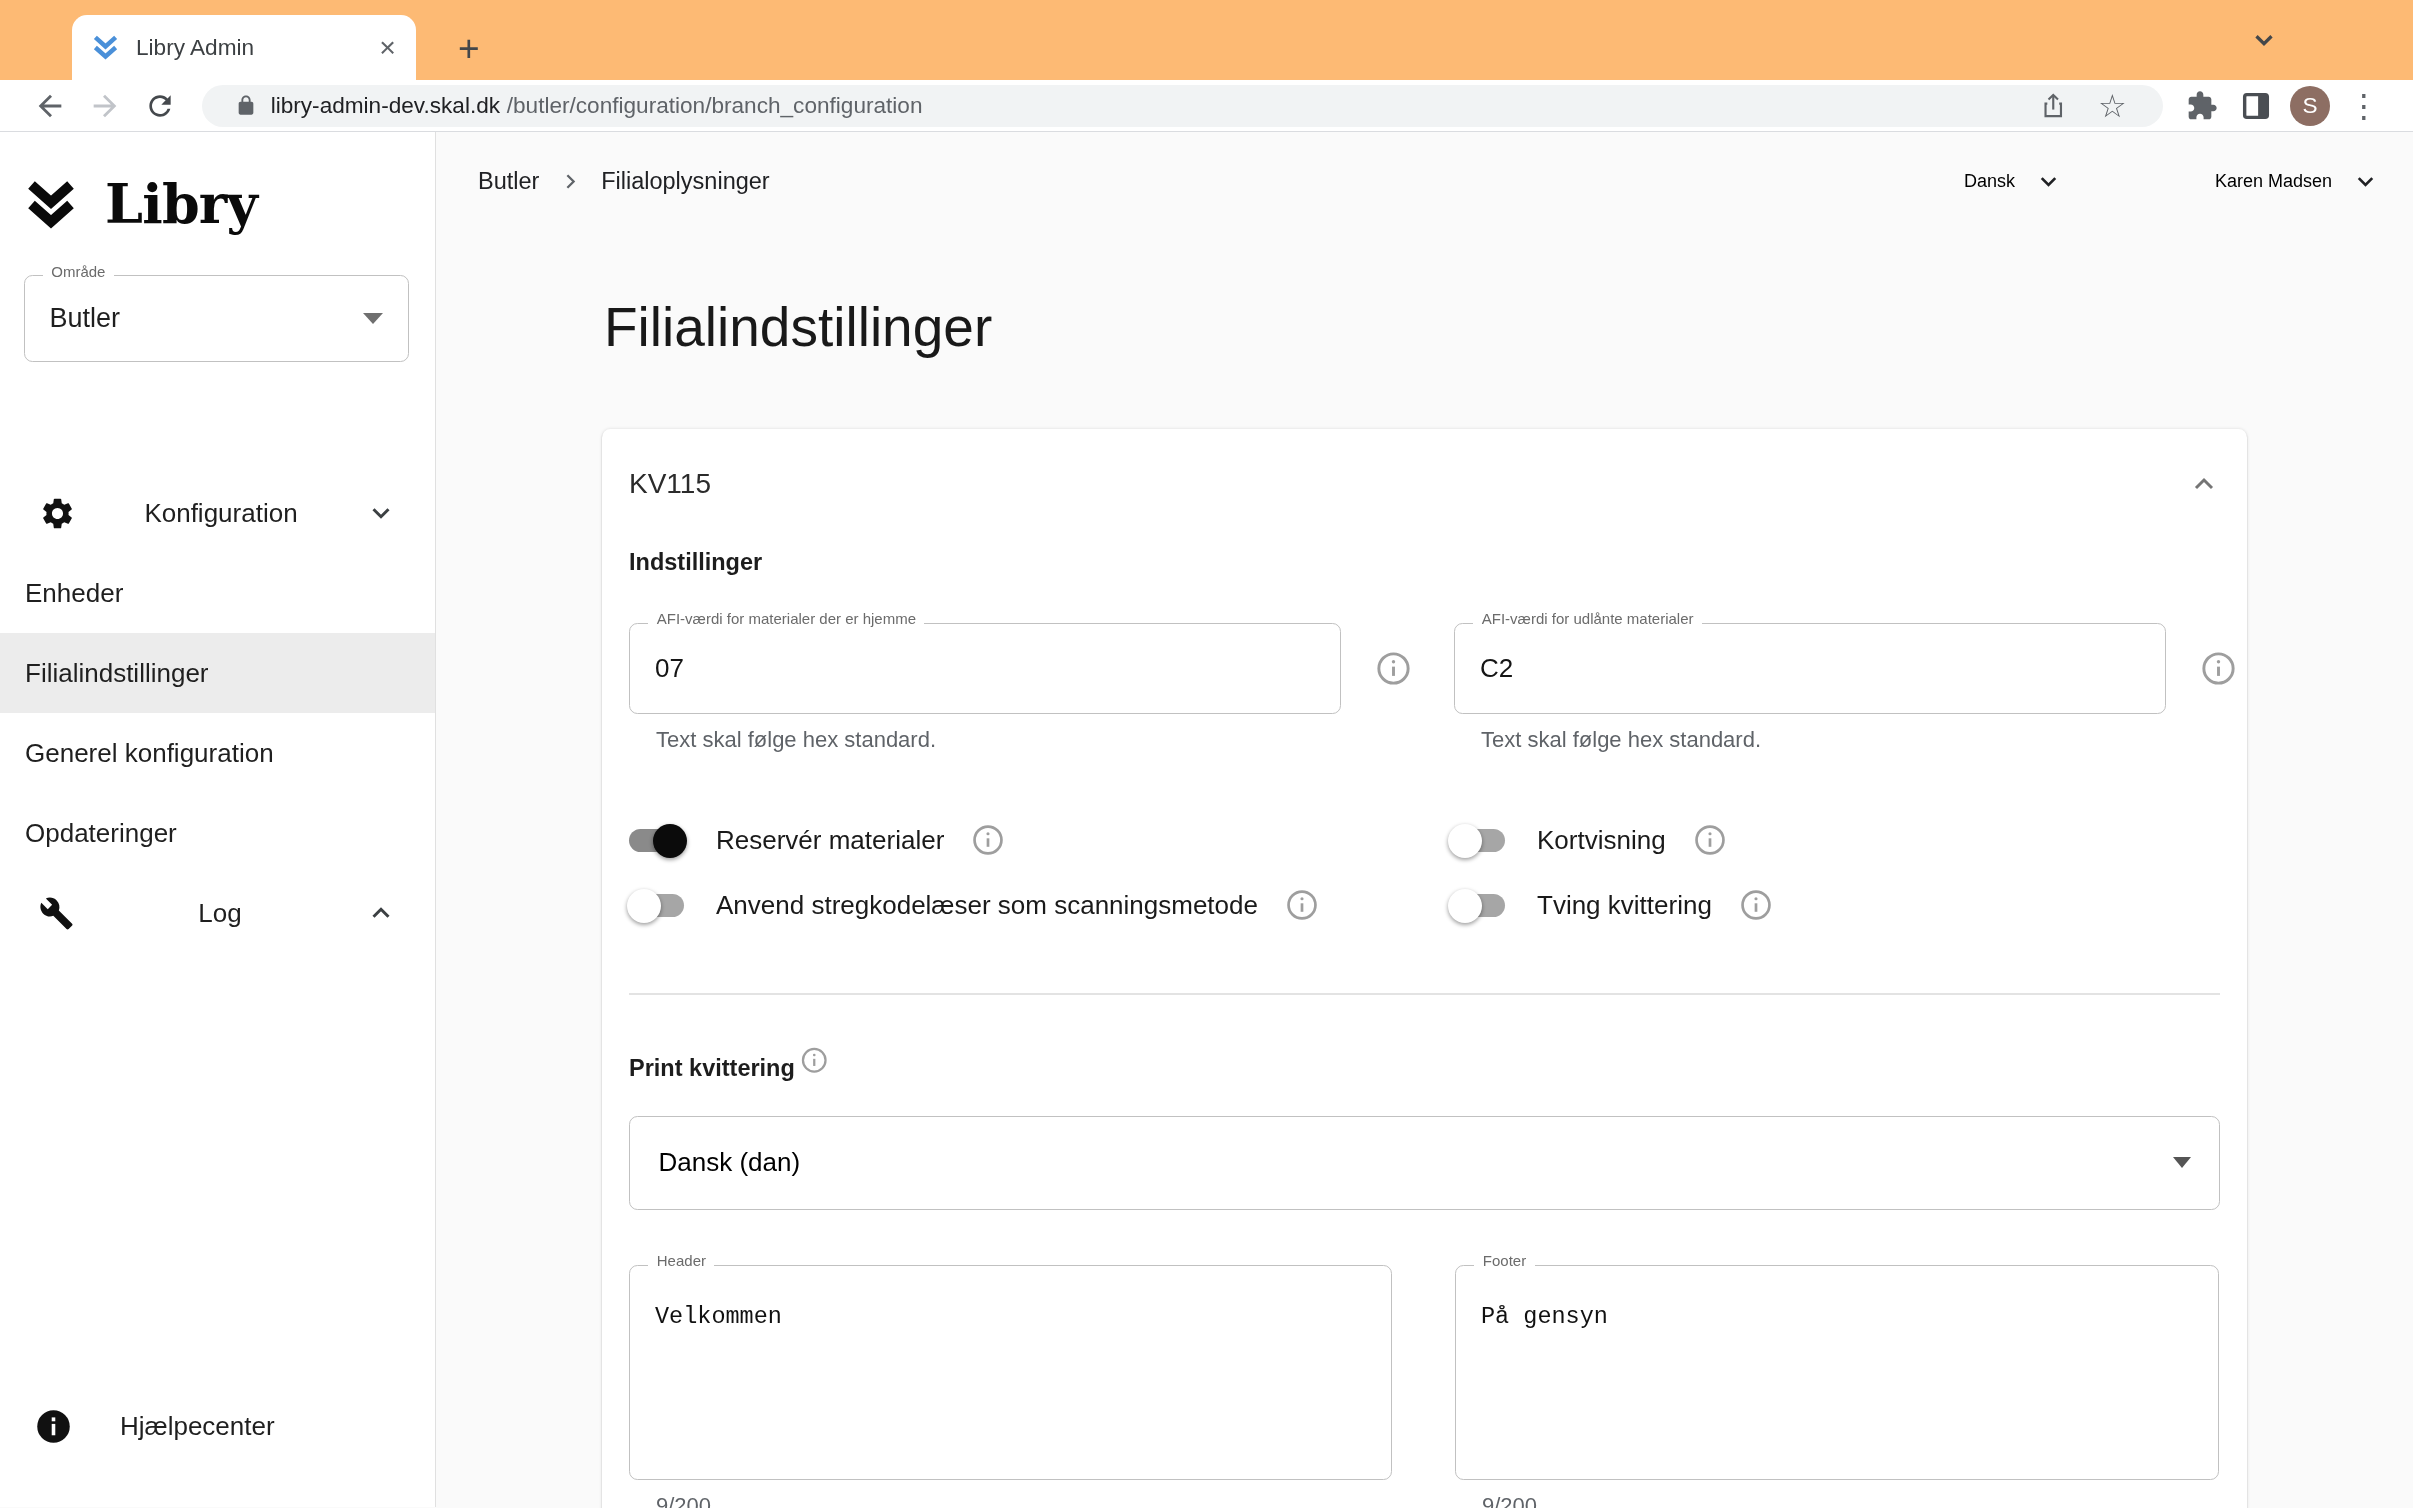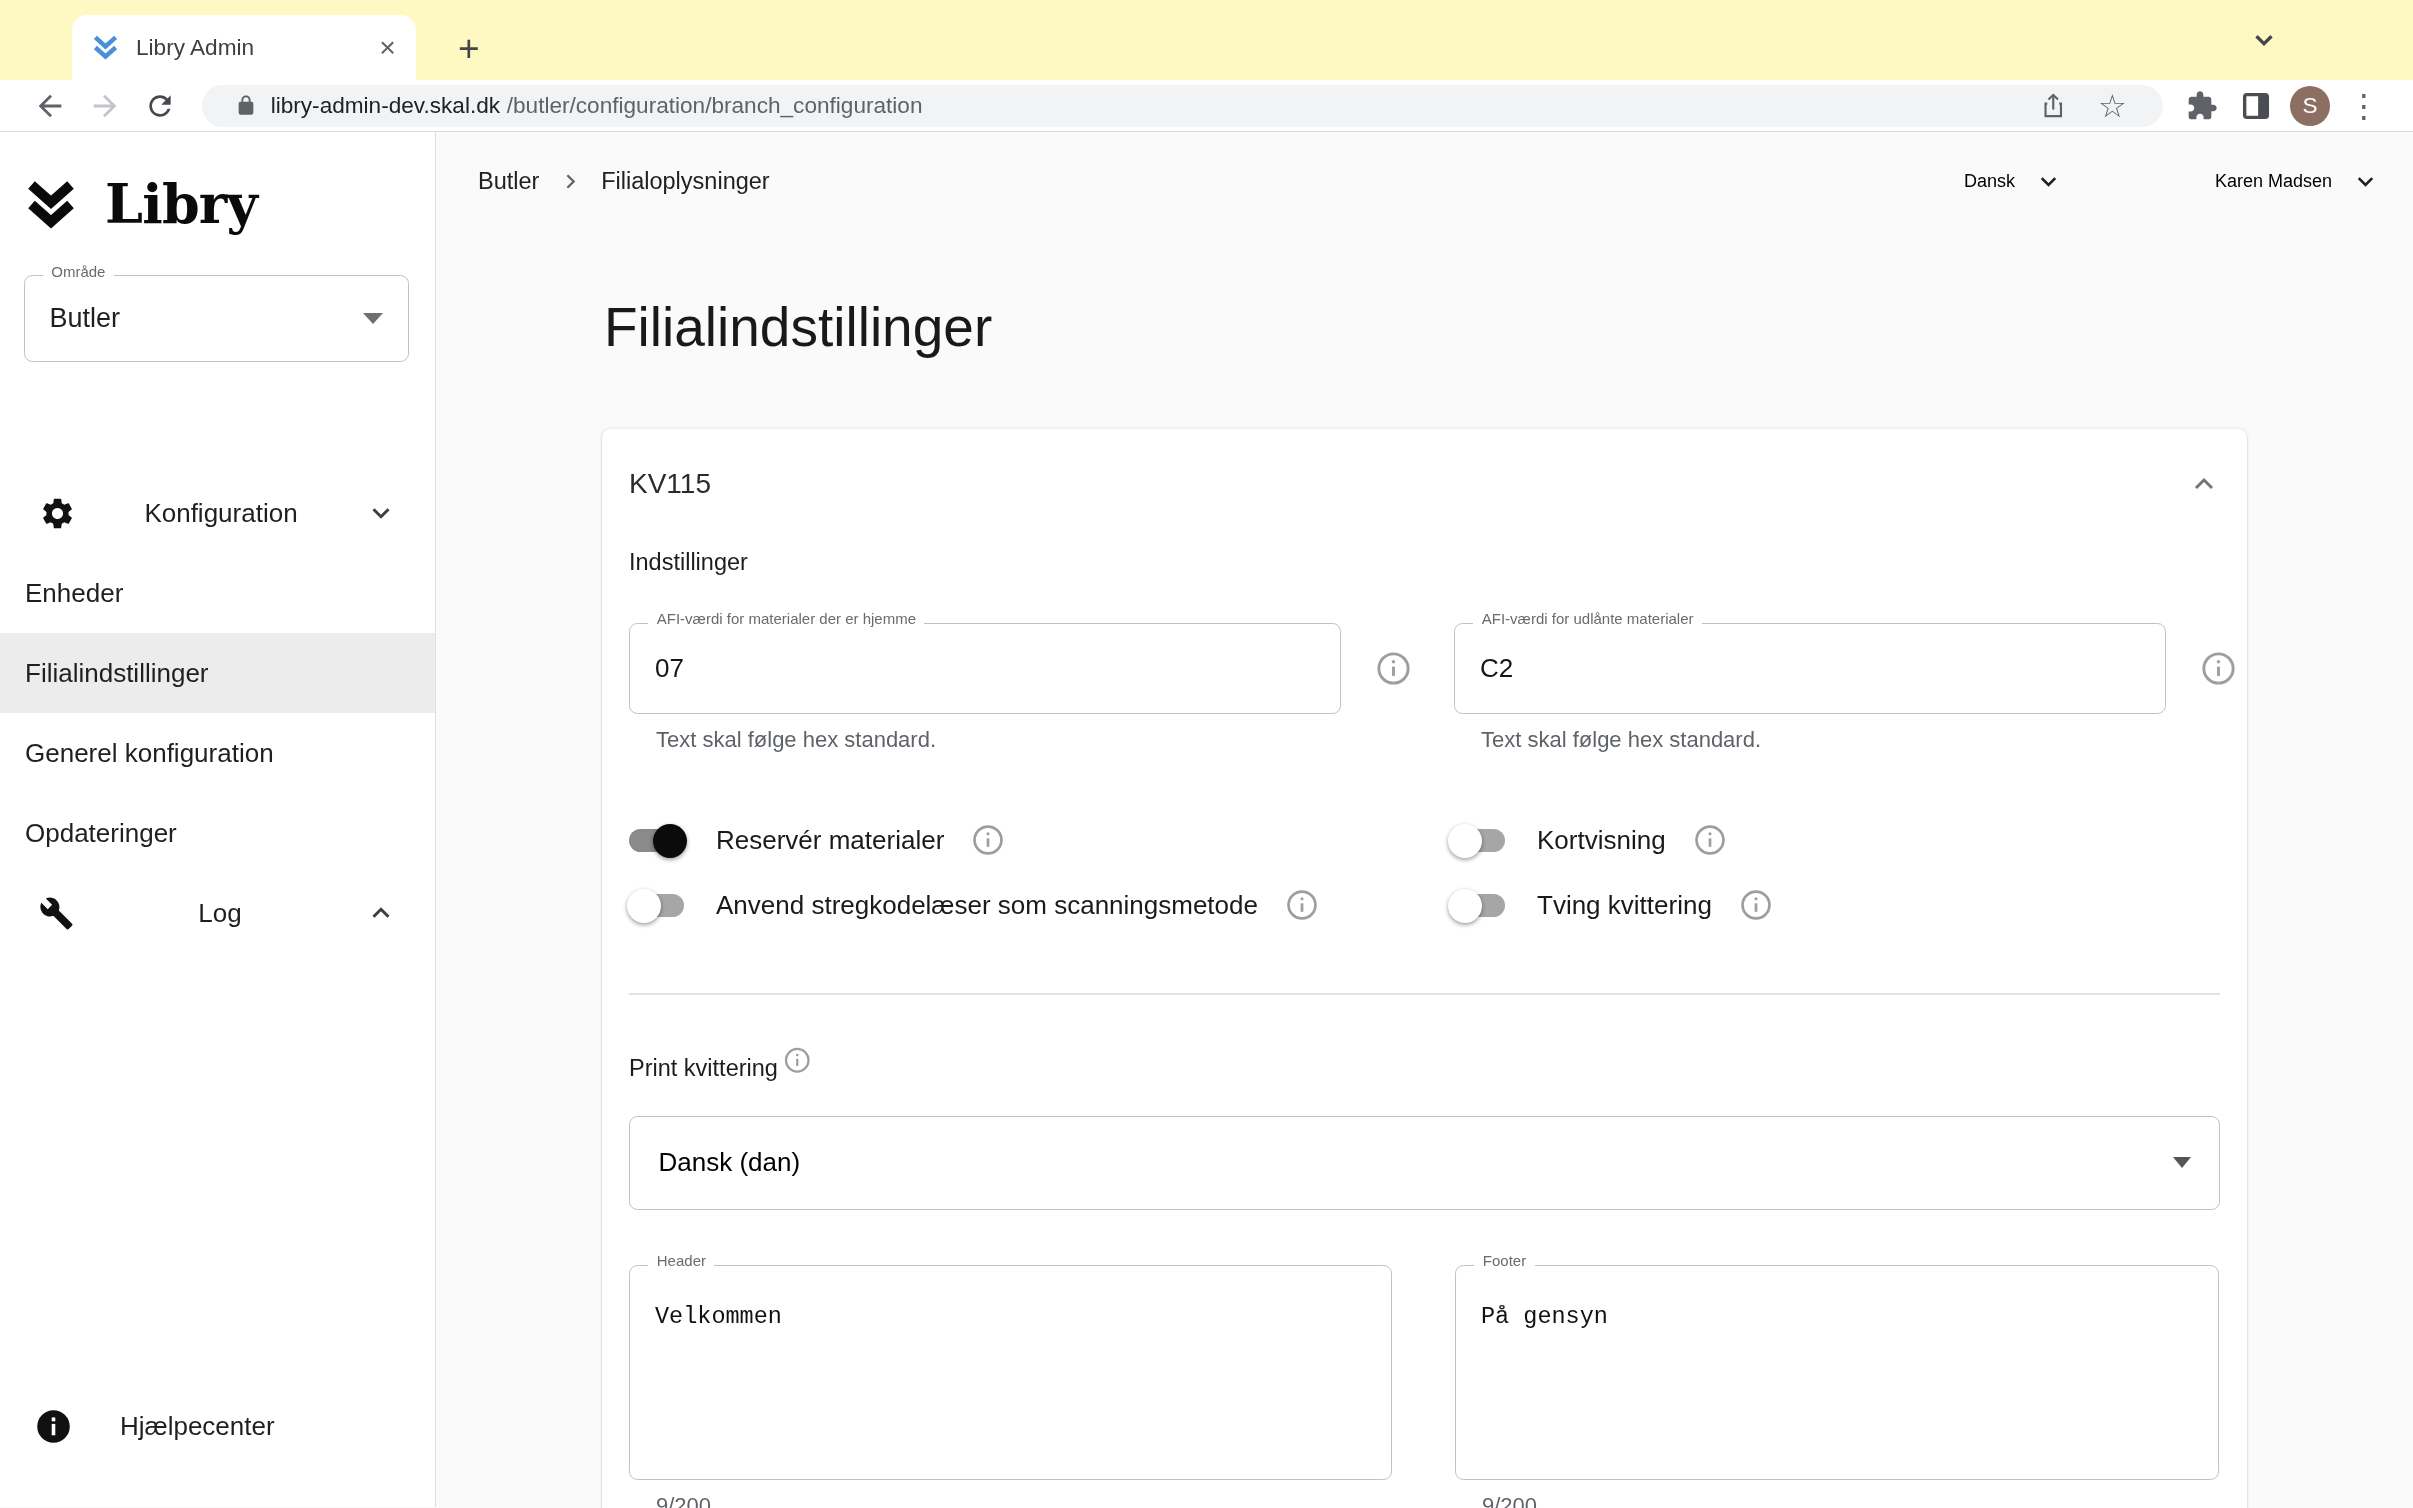--- a/index.html
+++ b/index.html
@@ -1,20 +1,20 @@
 <!DOCTYPE html>
 <html style="font-size:13.4px"><head>
 <meta charset="utf-8">
 <style>
   * { margin:0; padding:0; box-sizing:border-box; }
   html,body { width:2413px; height:1508px; overflow:hidden; }
   body { font-family:"Liberation Sans","DejaVu Sans",sans-serif; color:#212121; background:#fafafa; }
 
   
-  .tabstrip { height:80px; background:#fef9c3; position:relative; }
+  .tabstrip { height:80px; background:#fdba74; position:relative; }
   .tab { position:absolute; left:72px; bottom:0; width:344px; height:65px;
          background:#fff; border-radius:15px 15px 0 0; display:flex; align-items:center;
          padding:0 20px; gap:17px; }
   .tab-title { font-size:22.6px; color:#3c4043; flex:1; white-space:nowrap; overflow:hidden; }
   .tab-close { font-size:28.5px; color:#5f6368; line-height:1; cursor:default; }
   .newtab-btn { position:absolute; left:458px; top:30px; font-size:37px; color:#44474a; line-height:1; }
   .strip-chevron { position:absolute; right:134px; top:25px; }
 
   .toolbar { height:52px; background:#fff; display:flex; align-items:center; padding:0 22px;
              border-bottom:0.8px solid #dadce0; }
@@ -63,21 +63,21 @@
   .hdr-gap { width:109px; }
 
   .page-title { margin:87px 0 0 168px; font-size:55px; font-weight:400; color:#191919; letter-spacing:0; }
 
   
   .card { margin:70px 166px 0 166px; background:#fff; border-radius:8.4px;
           box-shadow:0 1.7px 1.7px -0.8px rgba(0,0,0,.18), 0 0.8px 3.4px rgba(0,0,0,.13);
           padding:39px 27px 50px 27px; }
   .card-head { display:flex; align-items:center;gap:43px; }
   .card-title { font-size:28px; color:#2b2b2b; flex:1; }
-  .sec-heading { font-size:23.5px; font-weight:400; color:#1d1d1d; }
+  .sec-heading { font-size:23.5px; font-weight:700; color:#1d1d1d; }
   .settings-heading { margin-top:49px; }
 
   .fields-row { display:grid; grid-template-columns:825px 1fr; margin-top:47px; }
   .field-col {}
   .field-line { display:flex; align-items:center; }
   .afield { width:712px; height:91px; display:flex; align-items:center; padding:0 25px; }
   .fvalue { font-size:26px; color:#151515; }
   .info-btn { margin-left:34px; display:flex; align-items:center; }
   .helper { margin:13.4px 0 0 27px; font-size:22px; color:#5f6368; }
 

